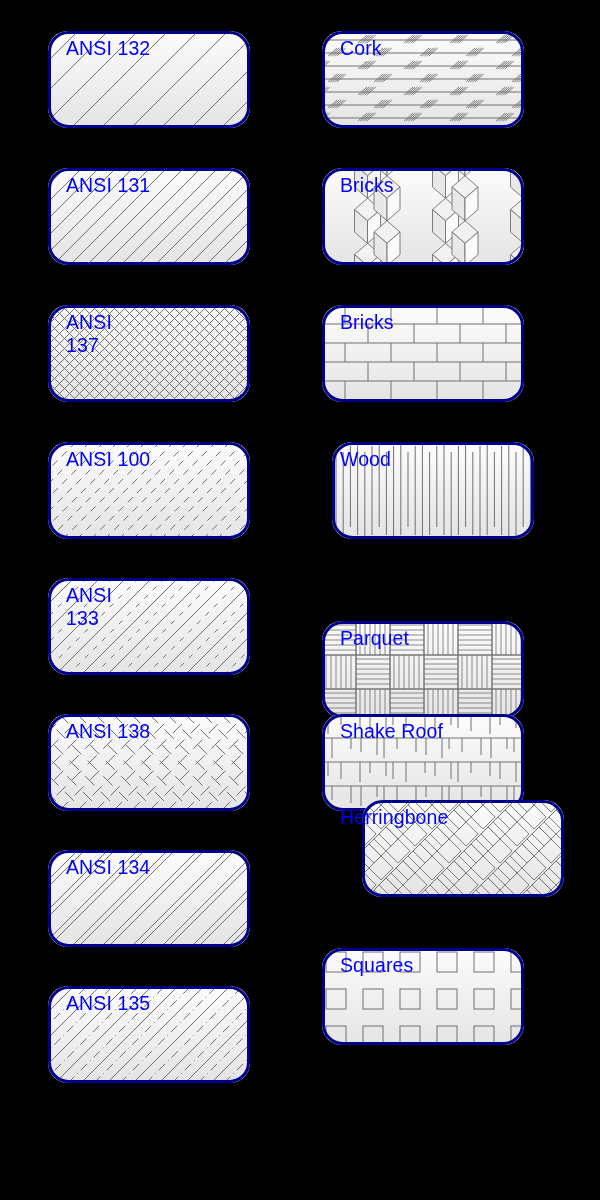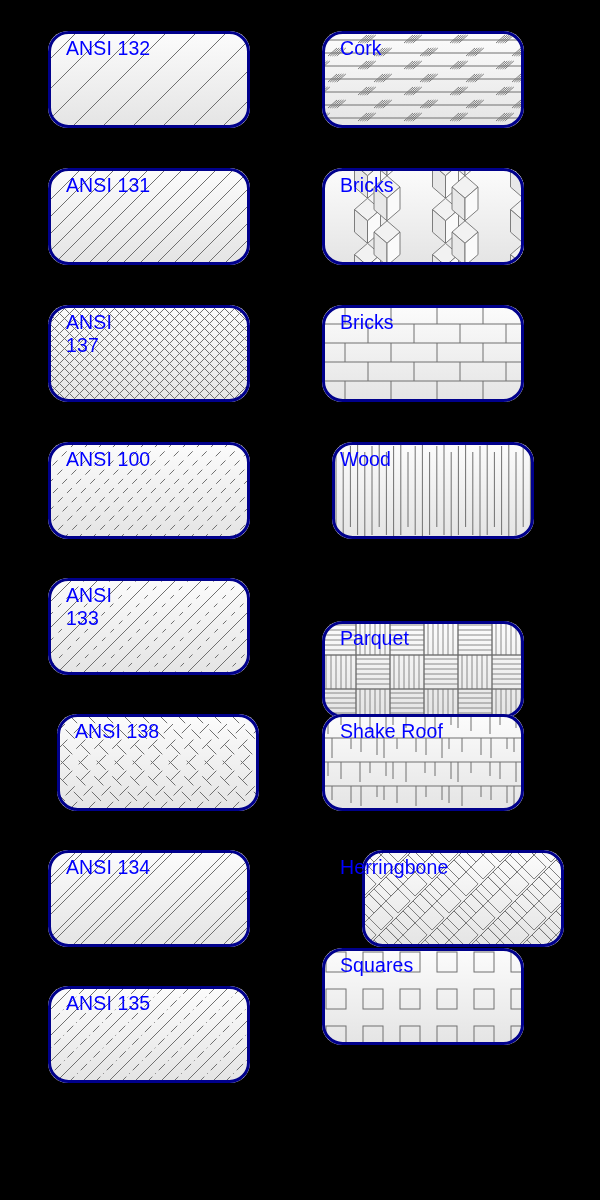--- a/index.html
+++ b/index.html
@@ -1060,21 +1060,21 @@
           <line x1="213" y1="102" x2="213" y2="136" stroke="#707070" stroke-width="0.8"></line>
           <line x1="218" y1="102" x2="218" y2="136" stroke="#707070" stroke-width="0.8"></line>
           <line x1="223" y1="102" x2="223" y2="136" stroke="#707070" stroke-width="0.8"></line>
           <line x1="228" y1="102" x2="228" y2="136" stroke="#707070" stroke-width="0.8"></line>
           <line x1="233" y1="102" x2="233" y2="136" stroke="#707070" stroke-width="0.8"></line>
         </g>
         <rect x="1.5" y="1.5" width="199" height="94" rx="19" ry="19" fill="none" stroke="#00008b" stroke-width="3"></rect>
       </svg>
       <div class="label">Parquet</div>
     </div>
-    <div class="swatch" style="left: 57px; top: 714px; border-radius: 16px;">
+    <div class="swatch" style="left: 48px; top: 714px; border-radius: 16px;">
       <svg viewBox="0 0 202 97" xmlns="http://www.w3.org/2000/svg" preserveAspectRatio="none">
         <defs>
           <linearGradient id="grad-ansi-138" x1="0" y1="0" x2="0" y2="1">
             <stop offset="0" stop-color="#fcfcfc"></stop>
             <stop offset="1" stop-color="#e4e4e4"></stop>
           </linearGradient>
           <clipPath id="clip-ansi-138">
             <rect x="0" y="0" width="202" height="97" rx="20" ry="20"></rect>
           </clipPath>
         </defs>
@@ -1318,21 +1318,21 @@
           <line x1="240" y1="97" x2="337" y2="0" stroke="#707070" stroke-width="1"></line>
           <line x1="263" y1="97" x2="360" y2="0" stroke="#707070" stroke-width="1"></line>
           <line x1="270" y1="97" x2="367" y2="0" stroke="#707070" stroke-width="1"></line>
           <line x1="293" y1="97" x2="390" y2="0" stroke="#707070" stroke-width="1"></line>
           <line x1="300" y1="97" x2="397" y2="0" stroke="#707070" stroke-width="1"></line>
         </g>
         <rect x="1.5" y="1.5" width="199" height="94" rx="19" ry="19" fill="none" stroke="#00008b" stroke-width="3"></rect>
       </svg>
       <div class="label">ANSI 134</div>
     </div>
-    <div class="swatch" style="left: 322px; top: 850px; padding-left: 40px;">
+    <div class="swatch" style="left: 322px; top: 800px; padding-left: 40px;">
       <svg viewBox="0 0 202 97" xmlns="http://www.w3.org/2000/svg" preserveAspectRatio="none">
         <defs>
           <linearGradient id="grad-herringbone" x1="0" y1="0" x2="0" y2="1">
             <stop offset="0" stop-color="#fcfcfc"></stop>
             <stop offset="1" stop-color="#e4e4e4"></stop>
           </linearGradient>
           <clipPath id="clip-herringbone">
             <rect x="0" y="0" width="202" height="97" rx="20" ry="20"></rect>
           </clipPath>
         </defs>

